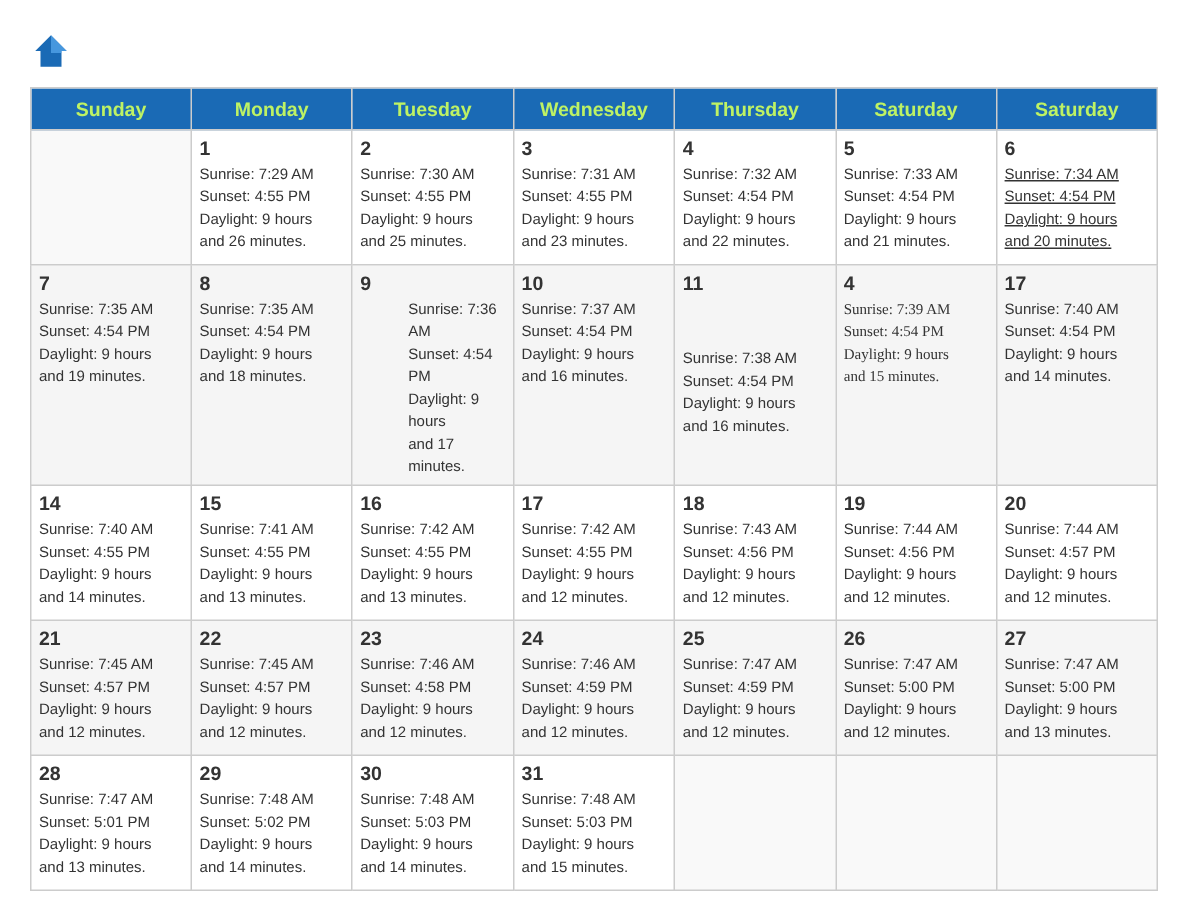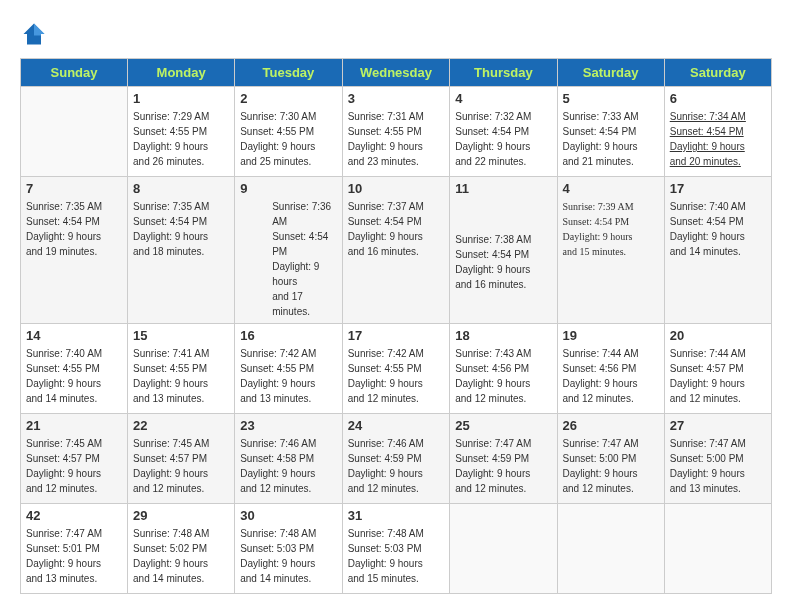--- a/index.html
+++ b/index.html
@@ -313,21 +313,21 @@
         <td>
           <span class="day-num">27</span>
           <div class="day-info" style="white-space: pre-line;">Sunrise: 7:47 AM
 Sunset: 5:00 PM
 Daylight: 9 hours
 and 13 minutes.</div>
         </td>
       </tr>
       <tr>
         <td>
-          <span class="day-num">42</span>
+          <span class="day-num">28</span>
           <div class="day-info" style="white-space: pre-line;">Sunrise: 7:47 AM
 Sunset: 5:01 PM
 Daylight: 9 hours
 and 13 minutes.</div>
         </td>
         <td>
           <span class="day-num">29</span>
           <div class="day-info" style="white-space: pre-line;">Sunrise: 7:48 AM
 Sunset: 5:02 PM
 Daylight: 9 hours

